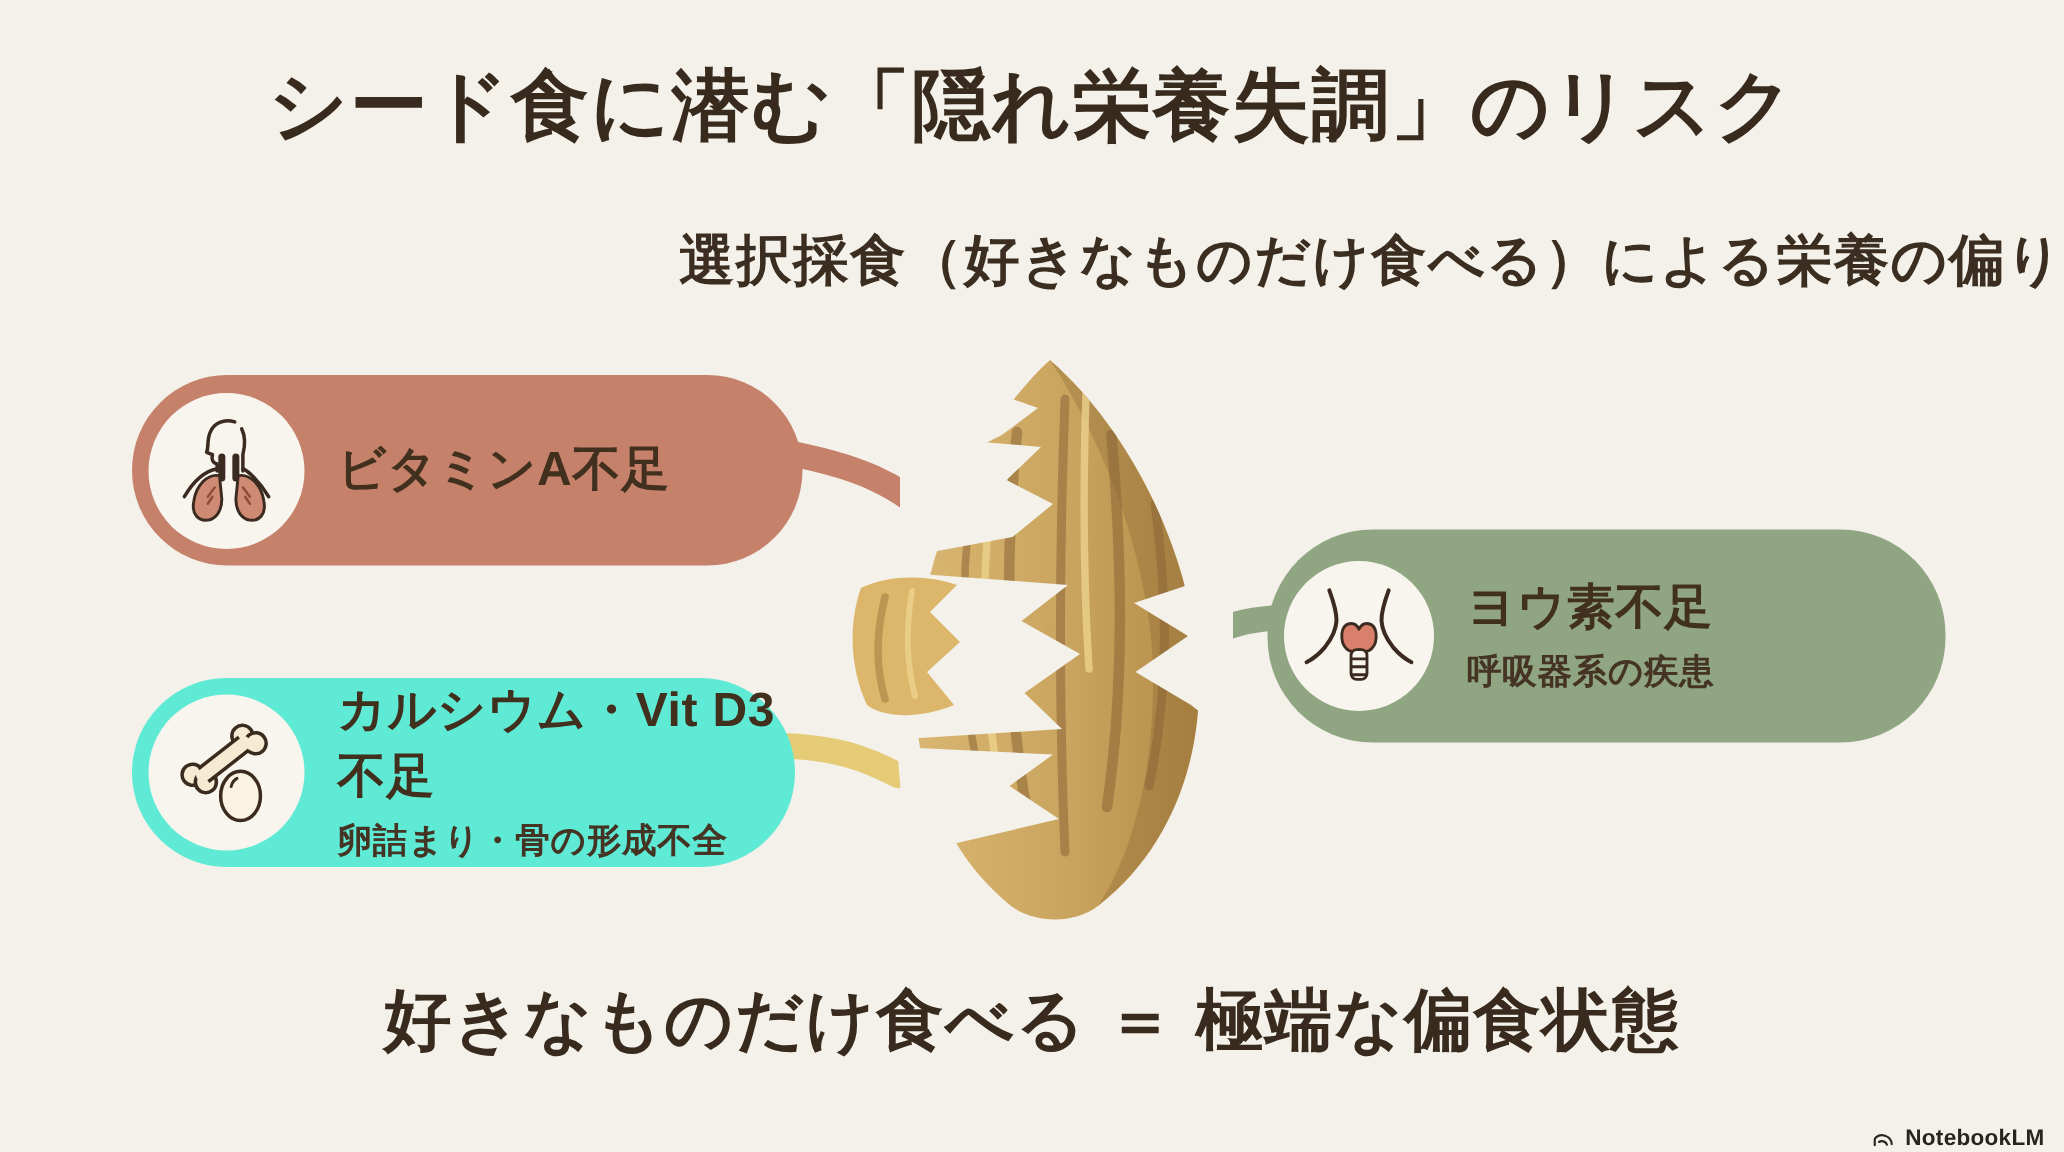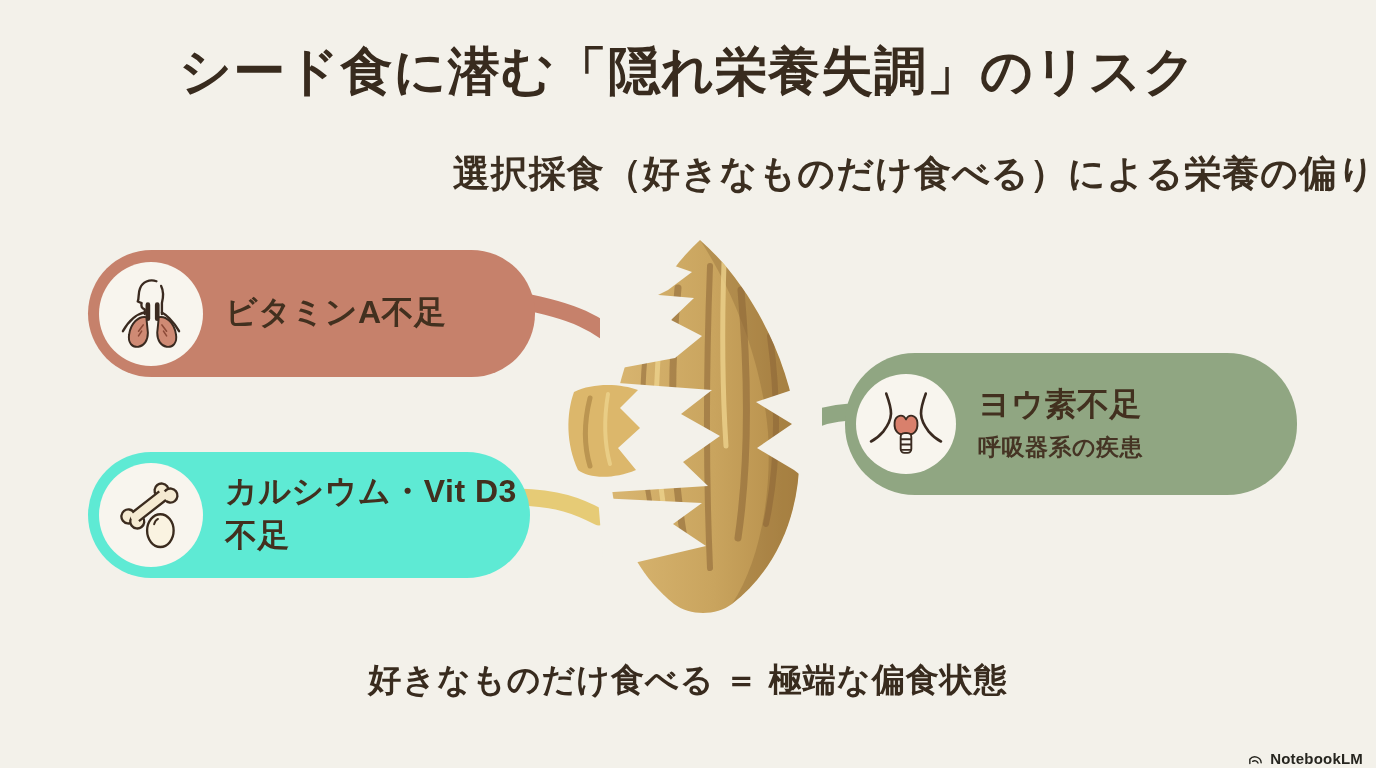--- a/index.html
+++ b/index.html
@@ -12,21 +12,21 @@
   .title{
     position:absolute;top:36px;left:0;width:100%;text-align:center;
     font-size:52px;font-weight:800;letter-spacing:1px;line-height:70px;color:#382b1e;
   }
   .subtitle{
     position:absolute;top:148px;left:0;width:100%;text-align:right;
     font-size:37px;font-weight:700;letter-spacing:1px;line-height:52px;color:#3b2e20;
   }
   .conclusion{
     position:absolute;top:650px;left:0;width:100%;text-align:center;
-    font-size:33px;font-weight:800;letter-spacing:1px;line-height:60px;color:#382b1e;
+    font-size:45px;font-weight:800;letter-spacing:1px;line-height:60px;color:#382b1e;
   }
   .pill{
     position:absolute;display:flex;align-items:center;gap:22px;
     border-radius:70px;box-sizing:border-box;padding-left:11px;
   }
   .pill-red{left:88px;top:250px;width:447px;height:127px;background:#c6816b;}
   .pill-yellow{left:88px;top:452px;width:442px;height:126px;background:#5eead4;}
   .pill-green{left:845px;top:353px;width:452px;height:142px;background:#90a682;}
   .pill-icon{
     width:104px;height:104px;border-radius:50%;background:#f8f5ee;
@@ -134,20 +134,21 @@
           <circle cx="78" cy="46" r="9"></circle>
           <rect x="20" y="32" width="56" height="16" rx="8" stroke="none"></rect>
           <path d="M26,33 L70,33 M26,47 L70,47" fill="none"></path>
         </g>
         <ellipse cx="62" cy="70" rx="17" ry="21" fill="#faf3e1" stroke="#3b2b1e" stroke-width="3"></ellipse>
         <path d="M54,62 C55,58 57,56 59,55" fill="none" stroke="#3b2b1e" stroke-width="2.5" stroke-linecap="round"></path>
       </svg>
     </div>
     <div class="pill-text">
       <div class="pill-heading">カルシウム・Vit D3不足</div>
+      <div class="pill-sub">卵詰まり・骨の形成不全</div>
 
     </div>
   </div>
 
   <div class="pill pill-green">
     <div class="pill-icon">
       <svg width="76" height="76" viewBox="0 0 100 100">
         <g fill="none" stroke="#3a2a20" stroke-width="3.5" stroke-linecap="round">
           <path d="M24,10 C32,32 34,42 20,60 C14,67 8,71 4,73"></path>
           <path d="M76,10 C68,32 66,42 80,60 C86,67 92,71 96,73"></path>

